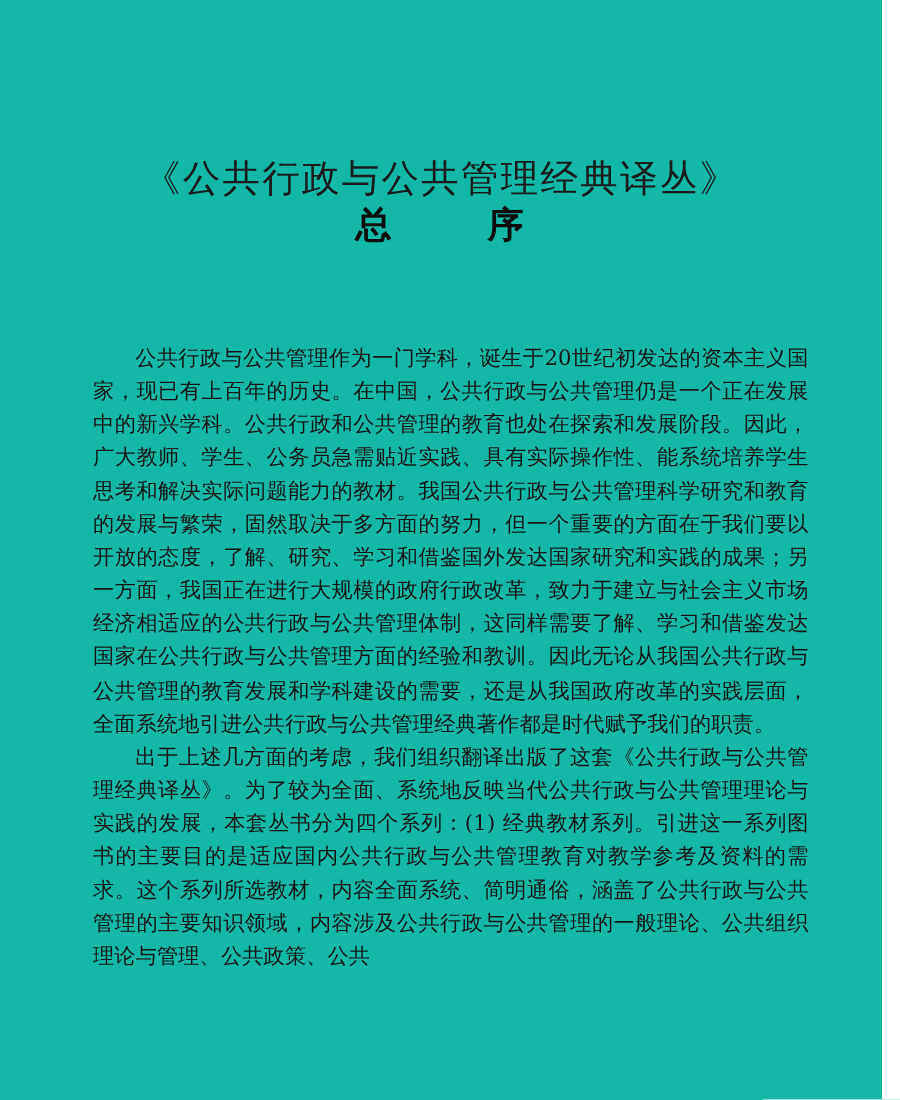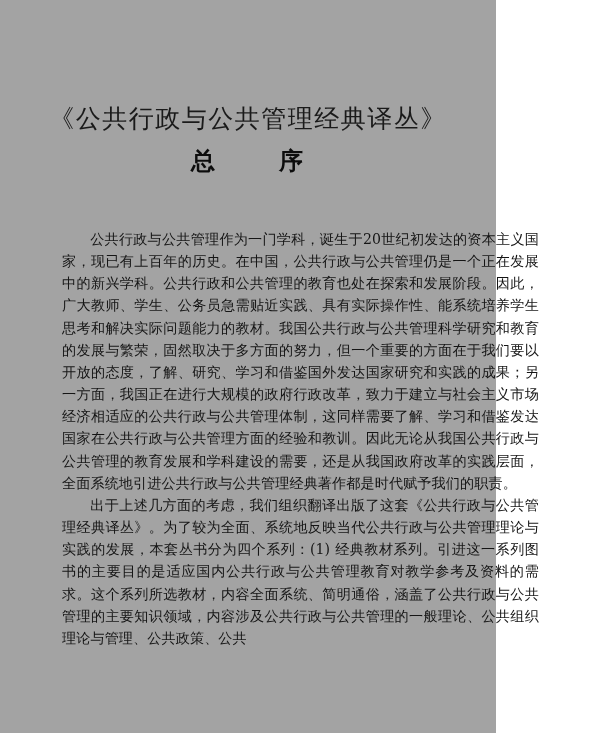--- a/index.html
+++ b/index.html
@@ -12,23 +12,23 @@
   body {
     width: 600px;
     height: 733px;
     overflow: hidden;
     font-family: "DejaVu Sans", sans-serif;
     color: #141414;
   }
 
   .page {
     position: relative;
-    width: 496px;
+    width: 588px;
     height: 733px;
-    background: #a3a3a3;
+    background: #14b8a6;
     box-sizing: border-box;
   }
 
   
   .title-block {
     padding-top: 104px;
     text-align: center;
   }
 
   .book-title {
@@ -36,21 +36,20 @@
     font-size: 25px;
     line-height: 1.2;
     letter-spacing: 1.5px;
     color: #1a1a1a;
     font-weight: 500;
     white-space: nowrap;
     -webkit-font-smoothing: antialiased;
   }
 
   .section-title {
-    margin-top: 11px;
     font-family: "DejaVu Sans", "Liberation Sans", sans-serif;
     font-size: 24px;
     font-weight: bold;
     letter-spacing: 2px;
     color: #0d0d0d;
     white-space: pre;
   }
 
   
   .body-text {

